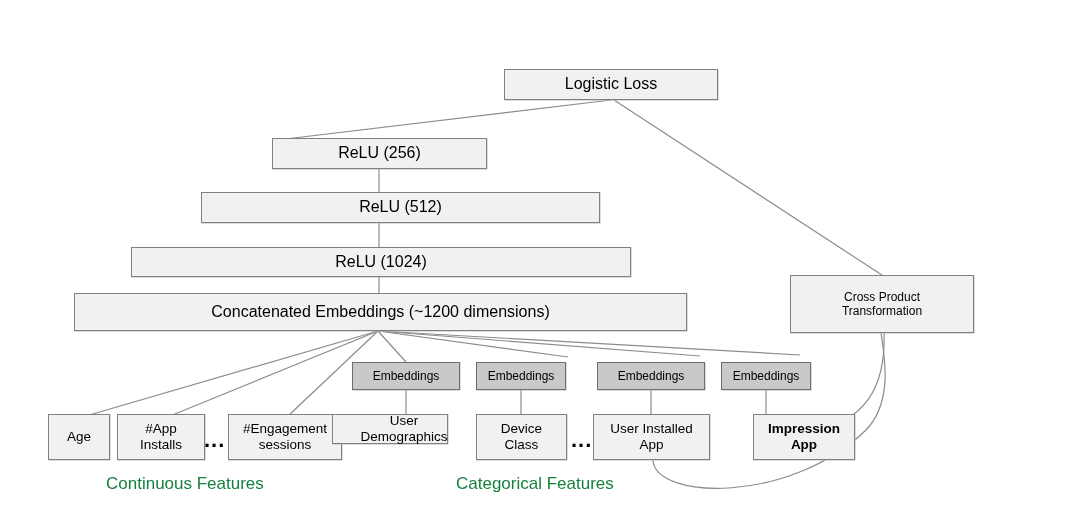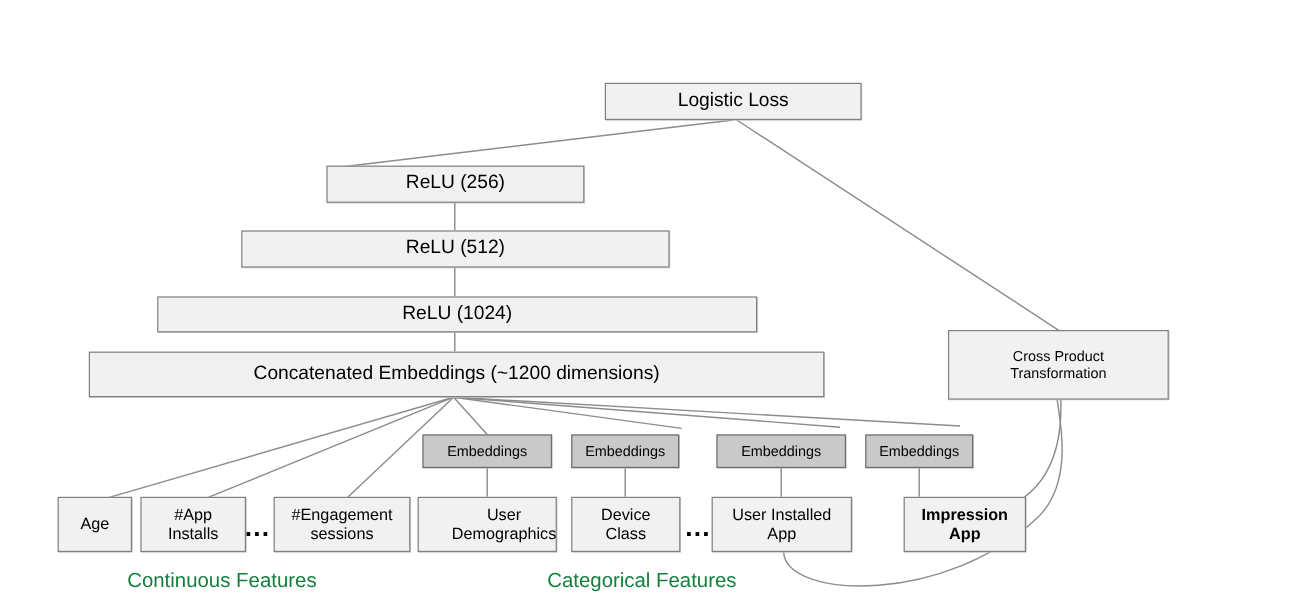--- a/index.html
+++ b/index.html
@@ -110,21 +110,21 @@
   </svg>
 
   <div class="node big" style="left:504px; top:69px; width:214px; height:31px;">
     <span class="txt">Logistic Loss</span>
   </div>
 
   <div class="node big" style="left:272px; top:138px; width:215px; height:31px;">
     <span class="txt">ReLU (256)</span>
   </div>
 
-  <div class="node big" style="left:201px; top:192px; width:357px; height:31px;text-align:center;">
+  <div class="node big" style="left:201px; top:192px; width:399px; height:31px;text-align:center;">
     <span class="txt">ReLU (512)</span>
   </div>
 
   <div class="node big" style="left:131px; top:247px; width:500px; height:30px;">
     <span class="txt">ReLU (1024)</span>
   </div>
 
   <div class="node big" style="left:74px; top:293px; width:613px; height:38px;">
     <span class="txt">Concatenated Embeddings (~1200 dimensions)</span>
   </div>
@@ -153,21 +153,21 @@
   <div class="node leaf" style="left:117px; top:414px; width:88px; height:46px;">
     <span class="txt">#App
 Installs</span>
   </div>
   <div class="ellipsis" style="left:204px; top:429px;">...</div>
   <div class="node leaf" style="left:228px; top:414px; width:114px; height:46px;">
     <span class="txt">#Engagement
 sessions</span>
   </div>
 
-  <div class="node leaf" style="left:348px; top:414px; width:116px; height:46px;padding-left:28px;">
+  <div class="node leaf" style="left:332px; top:414px; width:116px; height:30px;padding-left:28px;">
     <span class="txt">User
 Demographics</span>
   </div>
   <div class="node leaf" style="left:476px; top:414px; width:91px; height:46px;">
     <span class="txt">Device
 Class</span>
   </div>
   <div class="ellipsis" style="left:571px; top:429px;">...</div>
   <div class="node leaf" style="left:593px; top:414px; width:117px; height:46px;">
     <span class="txt">User Installed

